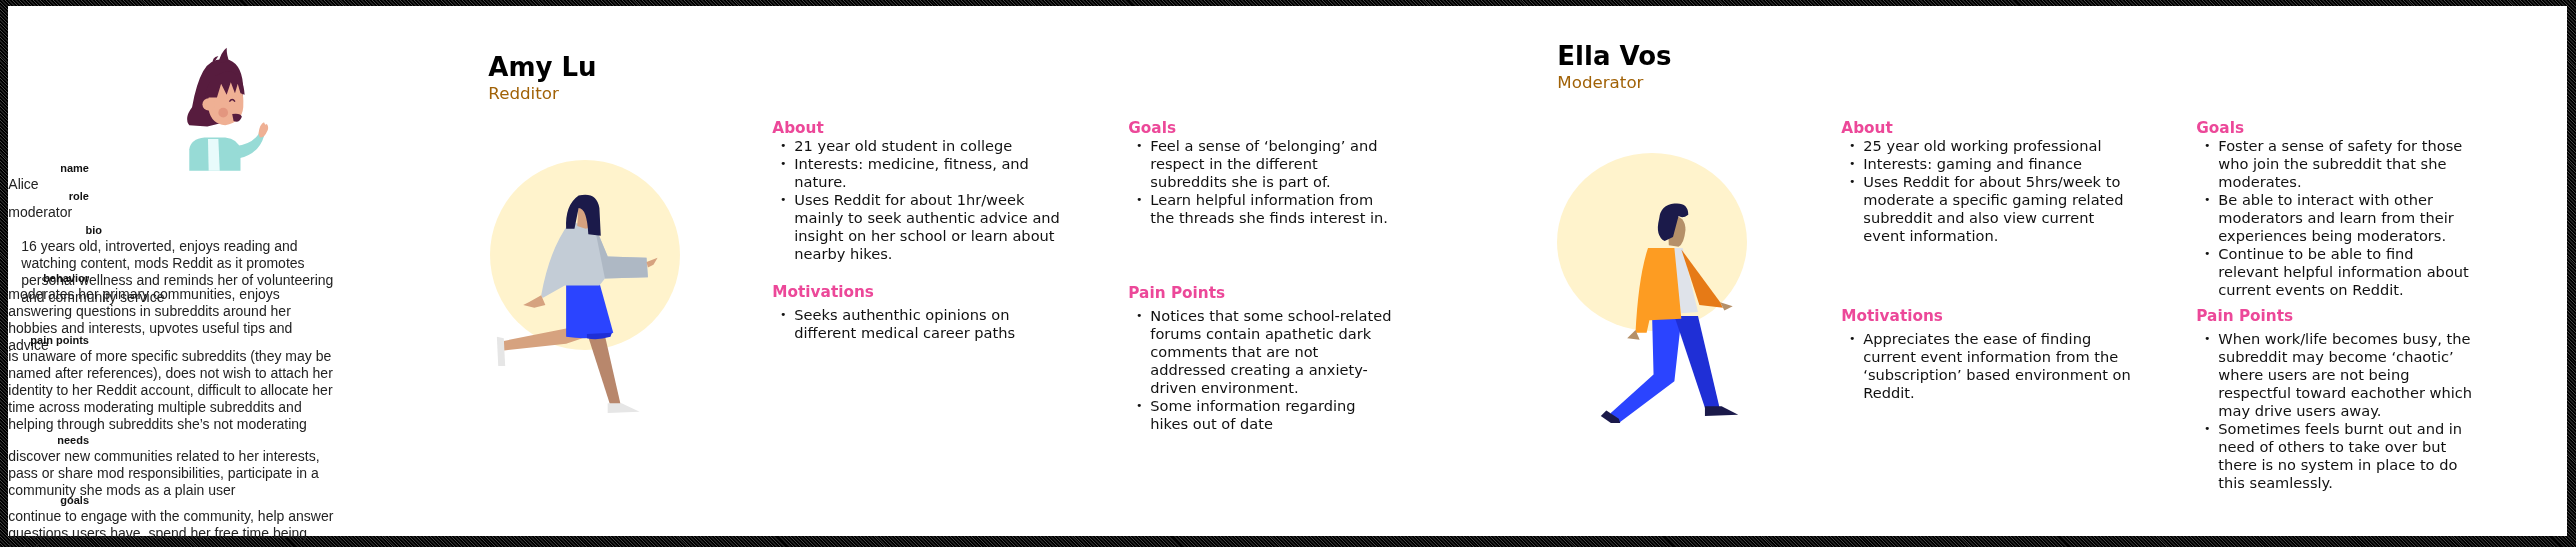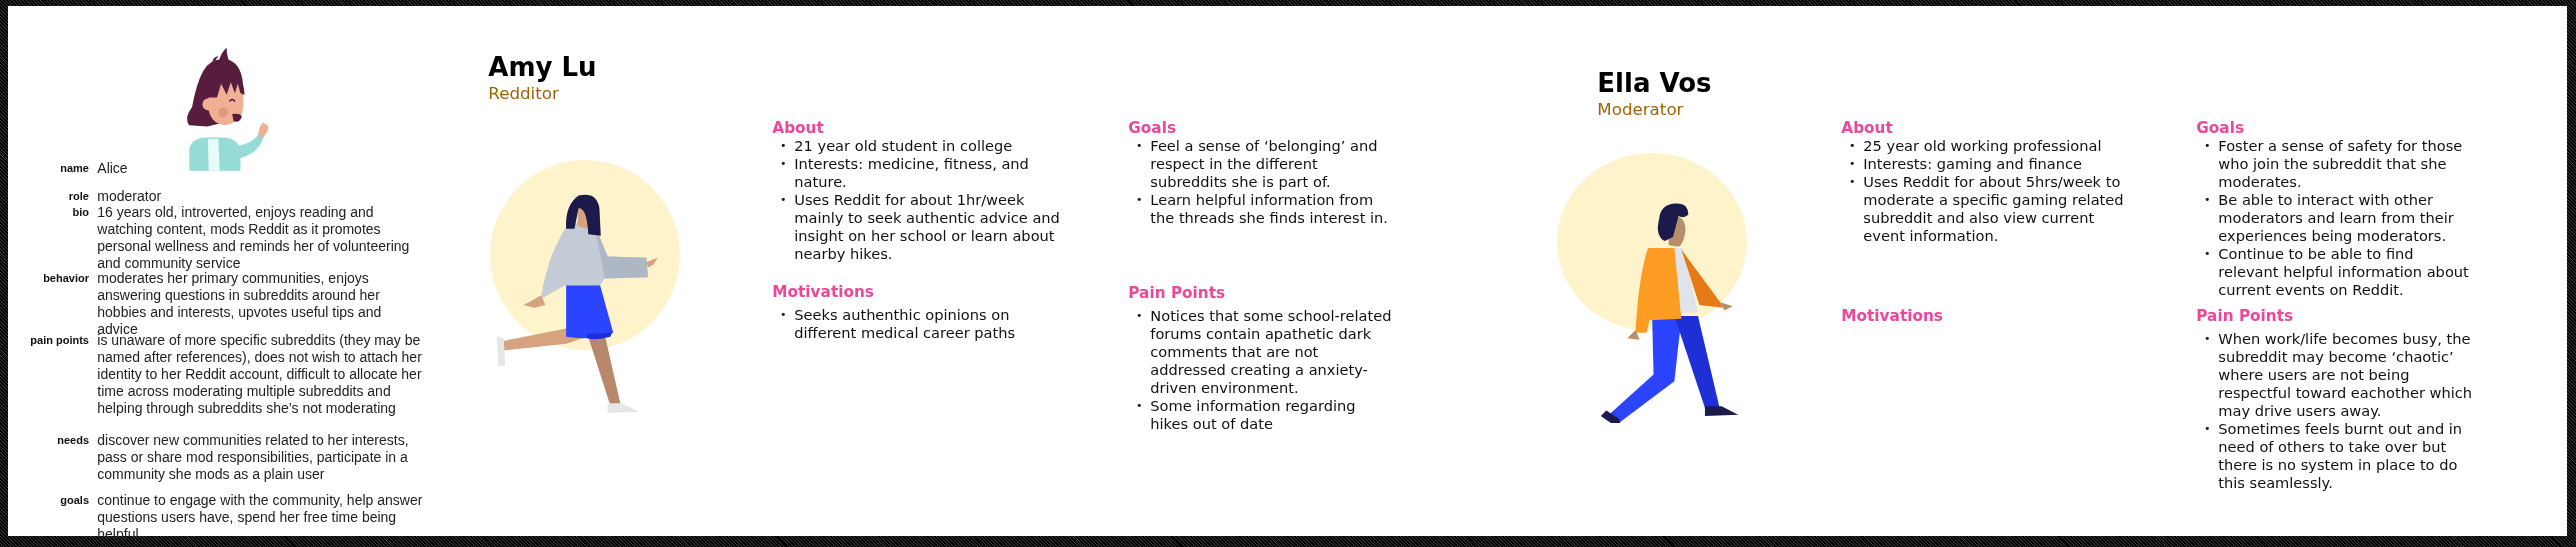--- a/index.html
+++ b/index.html
@@ -10,21 +10,21 @@
       background:
         repeating-linear-gradient(45deg, #222 0 1.4px, #000 1.4px 2.8px, #444 2.8px 3.5px, #000 3.5px 4.9px);
     }
     .panel {
       position: absolute; left: 8.3px; top: 5.6px; width: 2559px; height: 530px;
       background: #ffffff;
     }
     .abs { position: absolute; }
 
     
-    .profile-row { position: absolute; left: 0; width: 444px; display: flex; }
+    .profile-row { position: absolute; left: 0; width: 444px; display: flex; flex-direction: column; }
     .profile-label {
       width: 89px; text-align: right; font-weight: bold; font-size: 11px;
       line-height: 16.7px; padding-right: 8.3px; color: #111;
       font-family: "Liberation Sans", sans-serif;
     }
     .profile-value {
       width: 326px; font-size: 14px; line-height: 17px; color: #222;
       font-family: "Liberation Sans", sans-serif;
     }
 
@@ -73,21 +73,21 @@
   </div>
 
   <div class="profile-row" style="top:154px;">
     <div class="profile-label">name</div>
     <div class="profile-value">Alice</div>
   </div>
   <div class="profile-row" style="top:182px;">
     <div class="profile-label">role</div>
     <div class="profile-value">moderator</div>
   </div>
-  <div class="profile-row" style="top:198px;">
+  <div class="profile-row" style="top:216px;padding-left:13px;">
     <div class="profile-label">bio</div>
     <div class="profile-value">16 years old, introverted, enjoys reading and watching content, mods Reddit as it promotes personal wellness and reminds her of volunteering and community service</div>
   </div>
   <div class="profile-row" style="top:264px;">
     <div class="profile-label">behavior</div>
     <div class="profile-value">moderates her primary communities, enjoys answering questions in subreddits around her hobbies and interests, upvotes useful tips and advice</div>
   </div>
   <div class="profile-row" style="top:326px;">
     <div class="profile-label">pain points</div>
     <div class="profile-value">is unaware of more specific subreddits (they may be named after references), does not wish to attach her identity to her Reddit account, difficult to allocate her time across moderating multiple subreddits and helping through subreddits she’s not moderating</div>
@@ -155,21 +155,21 @@
   </div>
 
   <div class="col" style="left:1120px; top:278px; width:264px;">
     <div class="section-title" style="margin-bottom:5.6px;">Pain Points</div>
     <ul class="bullets">
       <li>Notices that some school-related forums contain apathetic dark comments that are not addressed creating a anxiety-driven environment.</li>
       <li>Some information regarding hikes out of date</li>
     </ul>
   </div>
 
-  <div class="abs" style="left:1549px; top:62px;margin-left:40px;">
+  <div class="abs" style="left:1549px; top:35px;">
     <div class="persona-name">Ella Vos</div>
     <div class="persona-role">Moderator</div>
   </div>
 
   <div class="circle" style="left:1549px; top:147px; width:190px; height:178px; background:#fff3cc;"></div>
   <div class="abs" style="left:1569px; top:174px; width:167px; height:243px;">
     <svg width="167" height="243" viewBox="0 0 240 350">
 
       <path d="M108 200 L150 200 L140 290 L60 350 L48 336 L110 280 Z" fill="#2b44ff"></path>
       <path d="M42 332 L60 344 L66 362 L34 340 Z" fill="#1b1a4a"></path>
@@ -195,20 +195,21 @@
     <ul class="bullets">
       <li> 25 year old working professional</li>
       <li>Interests: gaming and finance</li>
       <li>Uses Reddit for about 5hrs/week to moderate a specific gaming related subreddit and also view current event information.</li>
     </ul>
   </div>
 
   <div class="col" style="left:1833px; top:301px; width:292px;">
     <div class="section-title" style="margin-bottom:5.6px;">Motivations</div>
     <ul class="bullets">
+      <li>Appreciates the ease of finding current event information from the ‘subscription’ based environment on Reddit.</li>
     </ul>
   </div>
 
   <div class="col" style="left:2188px; top:113px; width:278px;">
     <div class="section-title">Goals</div>
     <ul class="bullets">
       <li>Foster a sense of safety for those who join the subreddit that she moderates.</li>
       <li>Be able to interact with other moderators and learn from their experiences being moderators.</li>
       <li>Continue to be able to find relevant helpful information about current events on Reddit.</li>
     </ul>

